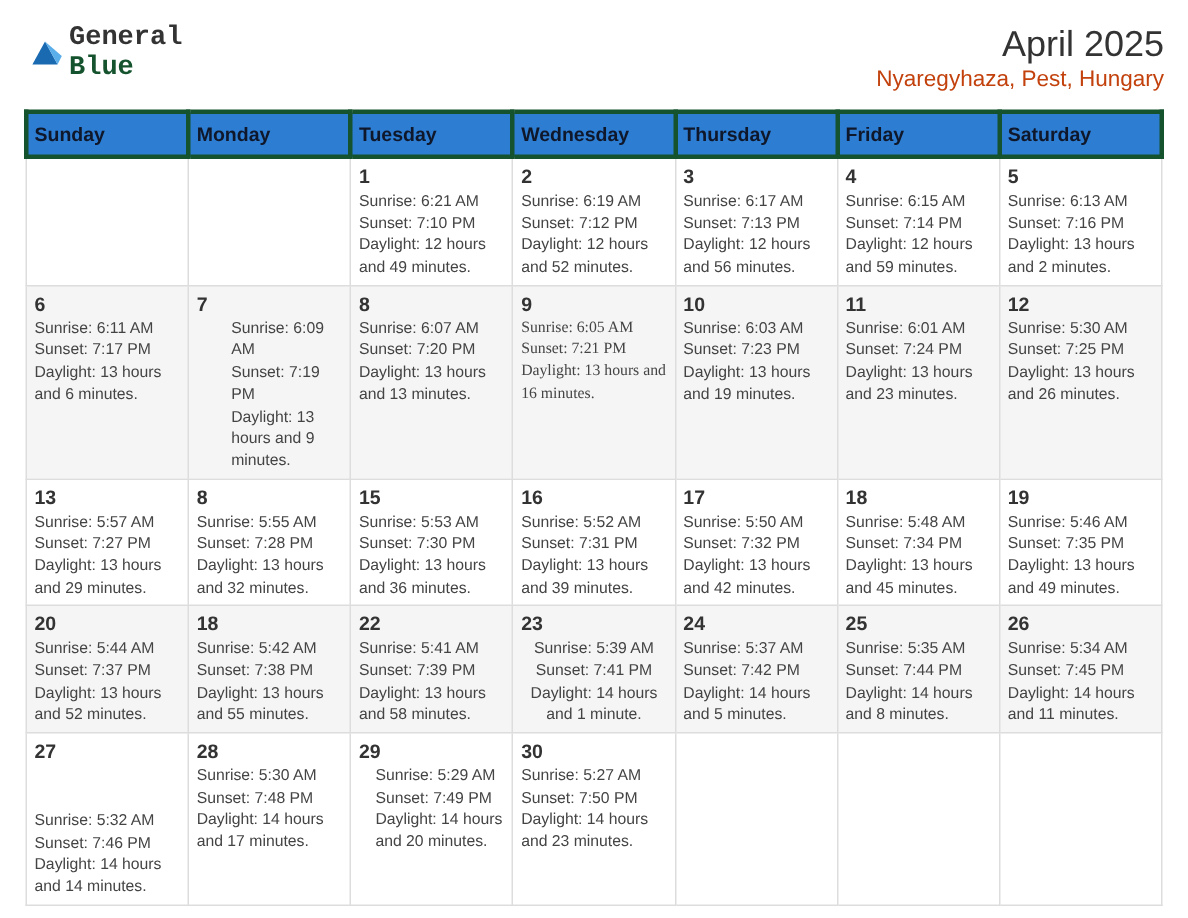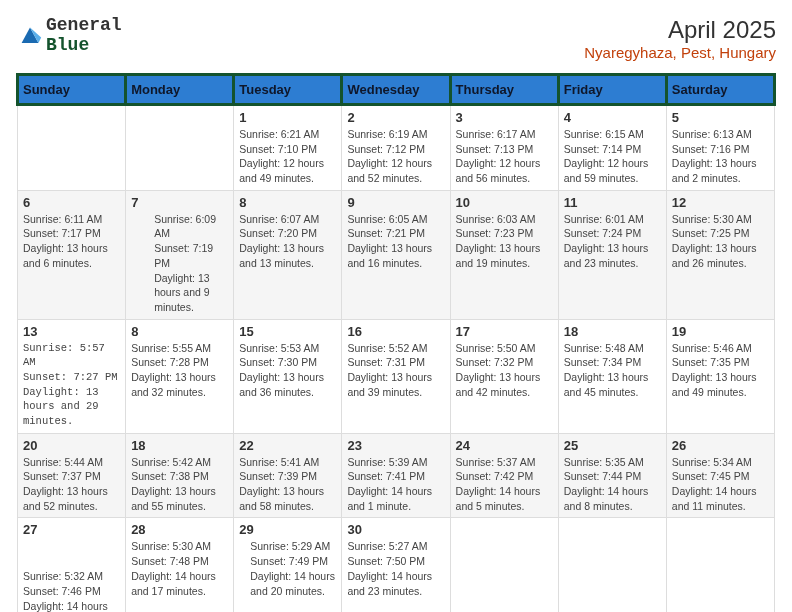--- a/index.html
+++ b/index.html
@@ -171,21 +171,21 @@
 Daylight: 13 hours and 9 minutes.</div>
         </td>
         <td>
           <span class="day-num">8</span>
           <div class="day-detail" style="white-space: pre-line;">Sunrise: 6:07 AM
 Sunset: 7:20 PM
 Daylight: 13 hours and 13 minutes.</div>
         </td>
         <td>
           <span class="day-num">9</span>
-          <div class="day-detail" style="white-space: pre-line;">Sunrise: 6:05 AM
+          <div class="day-detail" style="white-space: pre-line; font-family: Liberation Serif, serif;">Sunrise: 6:05 AM
 Sunset: 7:21 PM
 Daylight: 13 hours and 16 minutes.</div>
         </td>
         <td>
           <span class="day-num">10</span>
           <div class="day-detail" style="white-space: pre-line;">Sunrise: 6:03 AM
 Sunset: 7:23 PM
 Daylight: 13 hours and 19 minutes.</div>
         </td>
         <td>
@@ -197,21 +197,21 @@
         <td>
           <span class="day-num">12</span>
           <div class="day-detail" style="white-space: pre-line;">Sunrise: 5:30 AM
 Sunset: 7:25 PM
 Daylight: 13 hours and 26 minutes.</div>
         </td>
       </tr>
       <tr>
         <td>
           <span class="day-num">13</span>
-          <div class="day-detail" style="white-space: pre-line; font-family: Liberation Mono, monospace;">Sunrise: 5:57 AM
+          <div class="day-detail" style="white-space: pre-line;">Sunrise: 5:57 AM
 Sunset: 7:27 PM
 Daylight: 13 hours and 29 minutes.</div>
         </td>
         <td>
           <span class="day-num">8</span>
           <div class="day-detail" style="white-space: pre-line;">Sunrise: 5:55 AM
 Sunset: 7:28 PM
 Daylight: 13 hours and 32 minutes.</div>
         </td>
         <td>
@@ -259,21 +259,21 @@
 Daylight: 13 hours and 55 minutes.</div>
         </td>
         <td>
           <span class="day-num">22</span>
           <div class="day-detail" style="white-space: pre-line;">Sunrise: 5:41 AM
 Sunset: 7:39 PM
 Daylight: 13 hours and 58 minutes.</div>
         </td>
         <td>
           <span class="day-num">23</span>
-          <div class="day-detail" style="white-space: pre-line;">Sunrise: 5:39 AM
+          <div class="day-detail" style="white-space: pre-line; text-align: center;">Sunrise: 5:39 AM
 Sunset: 7:41 PM
 Daylight: 14 hours and 1 minute.</div>
         </td>
         <td>
           <span class="day-num">24</span>
           <div class="day-detail" style="white-space: pre-line;">Sunrise: 5:37 AM
 Sunset: 7:42 PM
 Daylight: 14 hours and 5 minutes.</div>
         </td>
         <td>

